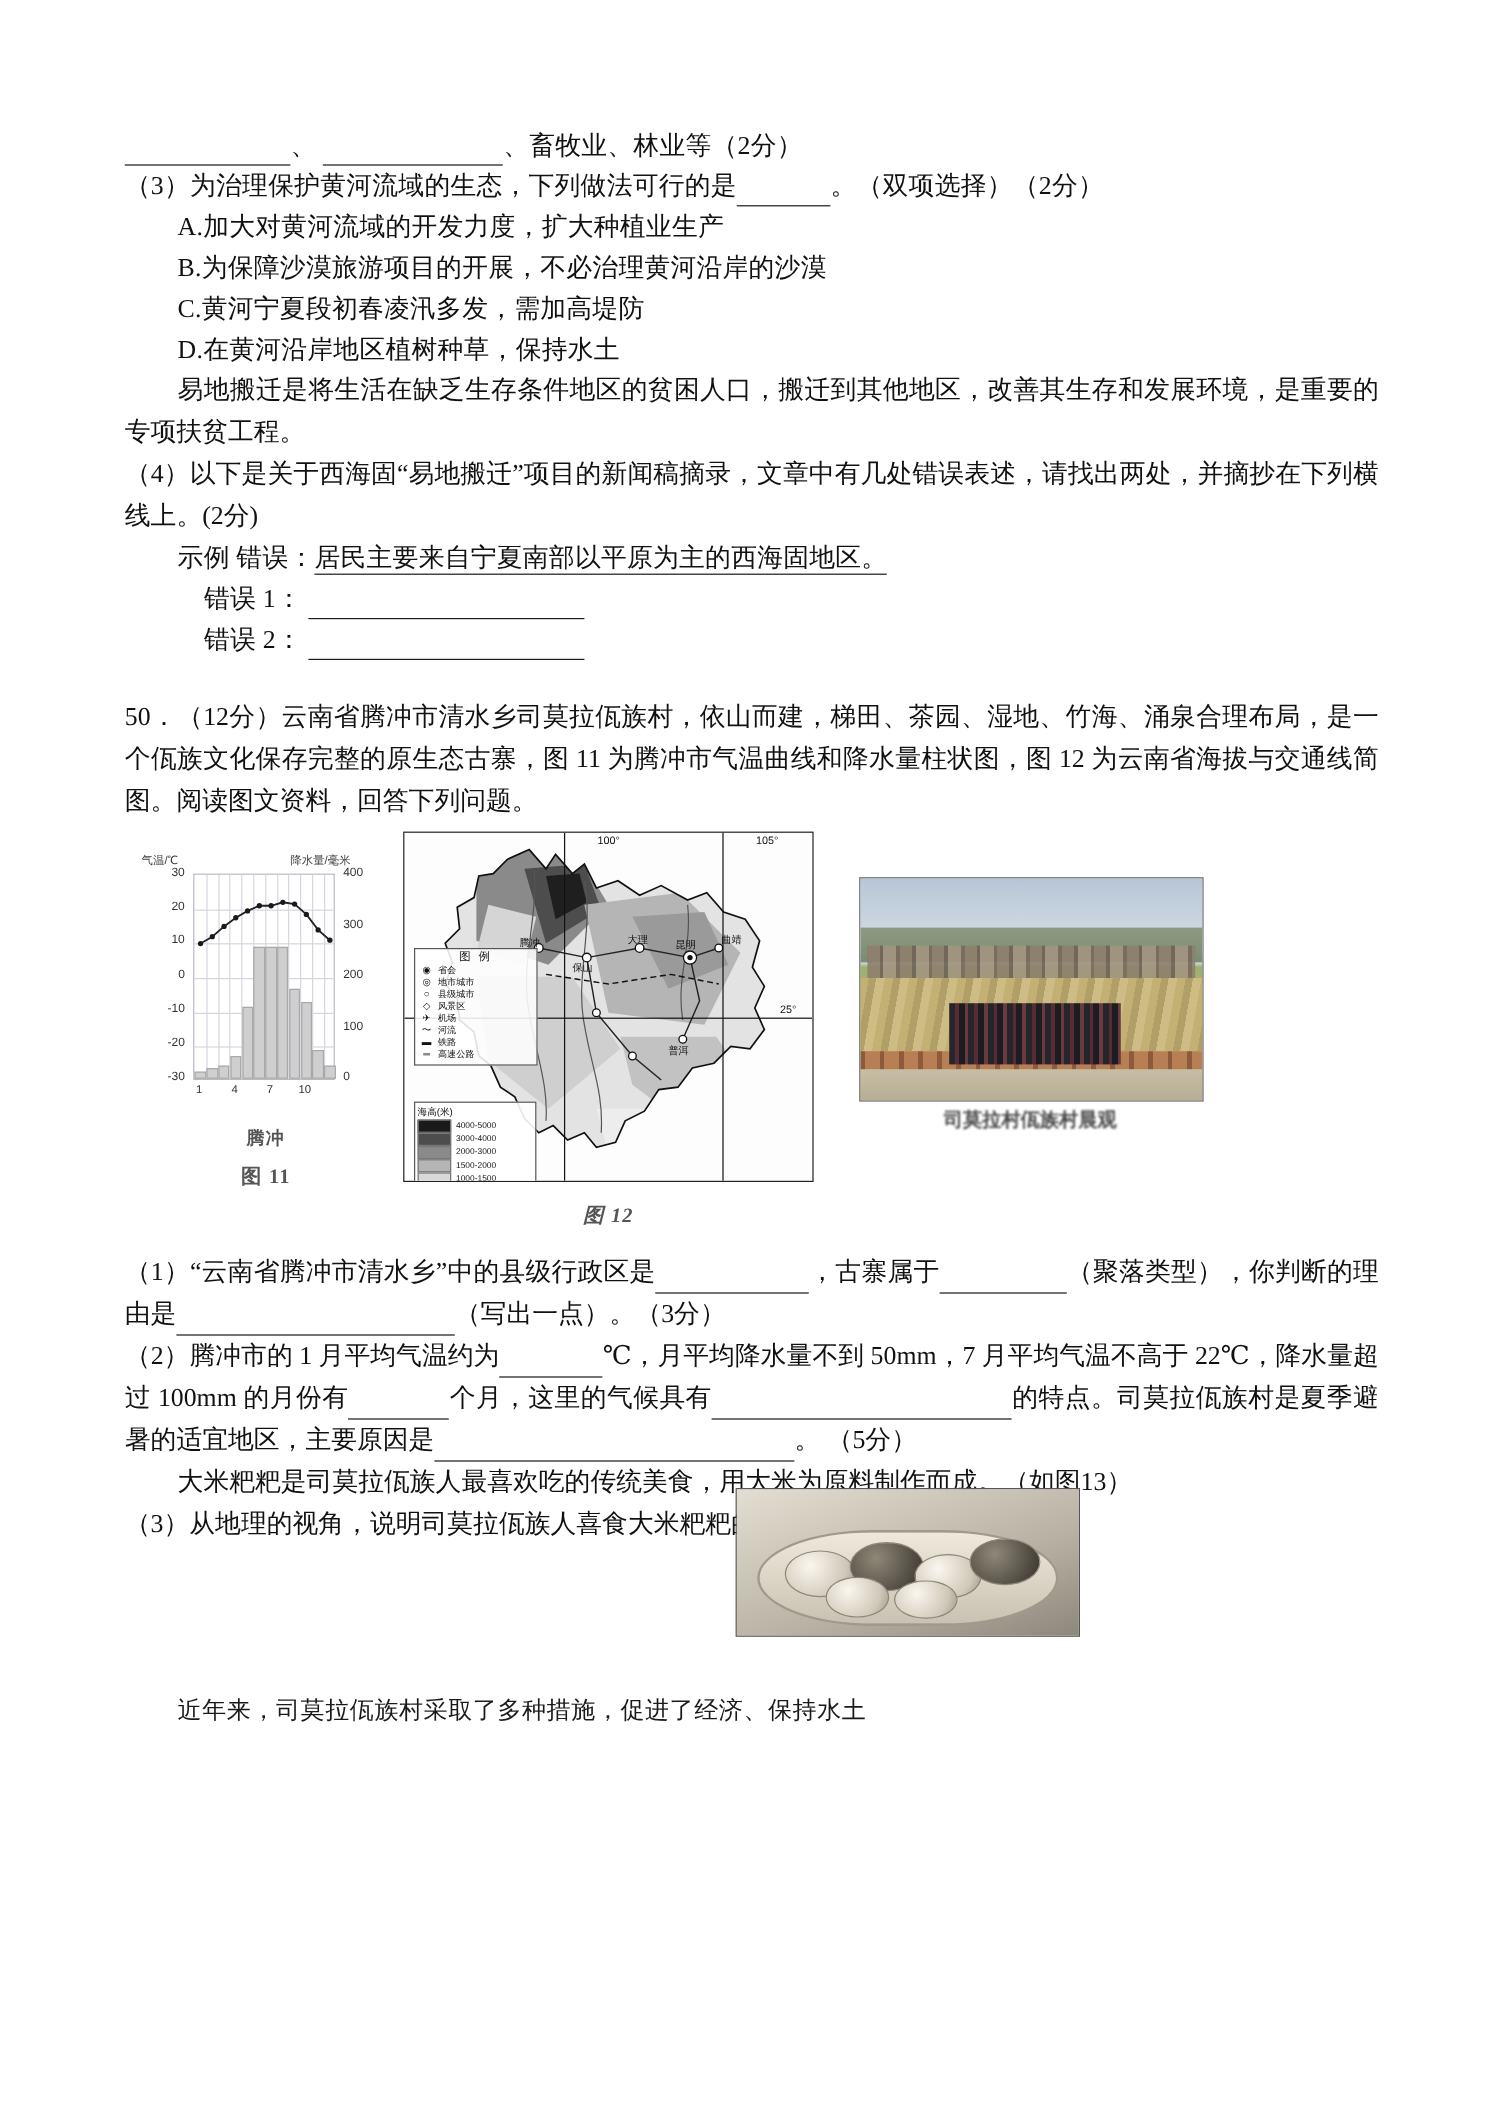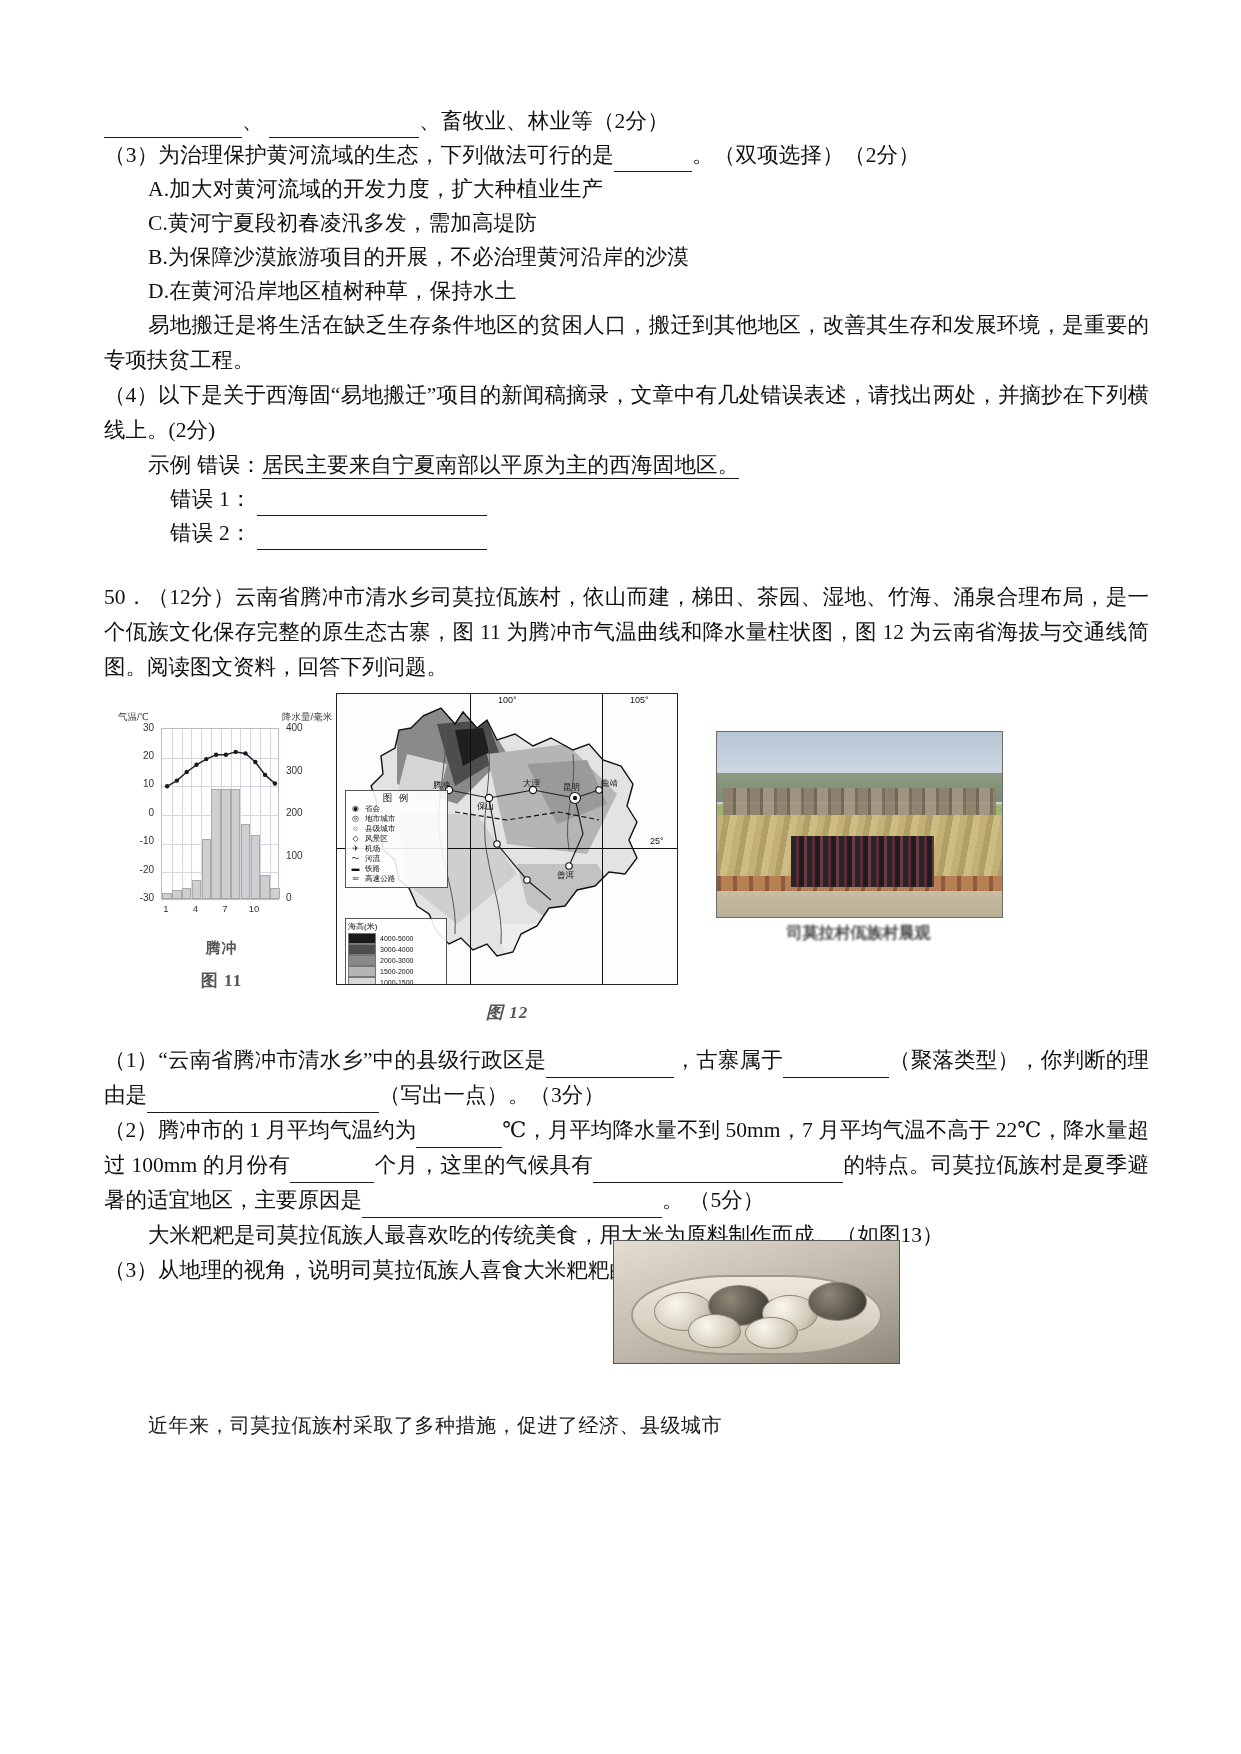--- a/index.html
+++ b/index.html
@@ -268,22 +268,22 @@
     <div class="line">
       <span class="blank" style="width:138px"></span><span>、</span>
       <span class="blank" style="width:150px"></span><span>、畜牧业、林业等（2分）</span>
     </div>
 
     <div class="line">
       <span>（3）为治理保护黄河流域的生态，下列做法可行的是</span><span class="blank" style="width:78px"></span><span>。（双项选择）（2分）</span>
     </div>
 
     <div class="line ind-a">A.加大对黄河流域的开发力度，扩大种植业生产</div>
+    <div class="line ind-a">B.为保障沙漠旅游项目的开展，不必治理黄河沿岸的沙漠</div>
     <div class="line ind-a">C.黄河宁夏段初春凌汛多发，需加高堤防</div>
-    <div class="line ind-a">B.为保障沙漠旅游项目的开展，不必治理黄河沿岸的沙漠</div>
     <div class="line ind-a">D.在黄河沿岸地区植树种草，保持水土</div>
 
     <div class="para indent2">易地搬迁是将生活在缺乏生存条件地区的贫困人口，搬迁到其他地区，改善其生存和发展环境，是重要的专项扶贫工程。</div>
 
     <div class="para">（4）以下是关于西海固“易地搬迁”项目的新闻稿摘录，文章中有几处错误表述，请找出两处，并摘抄在下列横线上。(2分)</div>
 
 
     <div class="line ind-a">
       <span>示例  错误：</span><span class="uline">居民主要来自宁夏南部以平原为主的西海固地区。</span>
     </div>
@@ -298,21 +298,21 @@
     </div>
 
     <div style="height:30px"></div>
 
     <div class="para">50．（12分）云南省腾冲市清水乡司莫拉佤族村，依山而建，梯田、茶园、湿地、竹海、涌泉合理布局，是一个佤族文化保存完整的原生态古寨，图 11 为腾冲市气温曲线和降水量柱状图，图 12 为云南省海拔与交通线简图。阅读图文资料，回答下列问题。</div>
 
     <div class="figband">
 
       <div class="climate">
         <div class="cl-axis-label" style="left:4px; top:10px;">气温/℃</div>
-        <div class="cl-axis-label" style="left:128px; top:10px;margin-left:40px;">降水量/毫米</div>
+        <div class="cl-axis-label" style="left:128px; top:10px;">降水量/毫米</div>
 
         <div class="ytick" style="top:21px">30</div>
         <div class="ytick" style="top:49px">20</div>
         <div class="ytick" style="top:77px">10</div>
         <div class="ytick" style="top:106px">0</div>
         <div class="ytick" style="top:134px">-10</div>
         <div class="ytick" style="top:163px">-20</div>
         <div class="ytick" style="top:191px">-30</div>
 
         <div class="y2tick" style="top:21px">400</div>
@@ -555,14 +555,14 @@
     <div class="tablebg"></div>
     <div class="tray"></div>
     <div class="cake" style="left:14%;  top:42%; width:20%;  height:30%;"></div>
     <div class="cake dark" style="left:33%;  top:36%; width:21%;  height:32%;"></div>
     <div class="cake" style="left:52%;  top:44%; width:19%;  height:29%;"></div>
     <div class="cake dark" style="left:68%;  top:34%; width:20%;  height:30%;"></div>
     <div class="cake" style="left:26%;  top:60%; width:18%;  height:26%;"></div>
     <div class="cake" style="left:46%;  top:62%; width:18%;  height:25%;"></div>
   </div>
 
-  <div style="position:absolute; left:148px; top:1412px; font-size:20px; color:#1a1a1a; letter-spacing:0.5px;">近年来，司莫拉佤族村采取了多种措施，促进了经济、县级城市</div>
+  <div style="position:absolute; left:148px; top:1412px; font-size:20px; color:#1a1a1a; letter-spacing:0.5px;">近年来，司莫拉佤族村采取了多种措施，促进了经济、保持水土</div>
 </div>
 
 </body></html>

